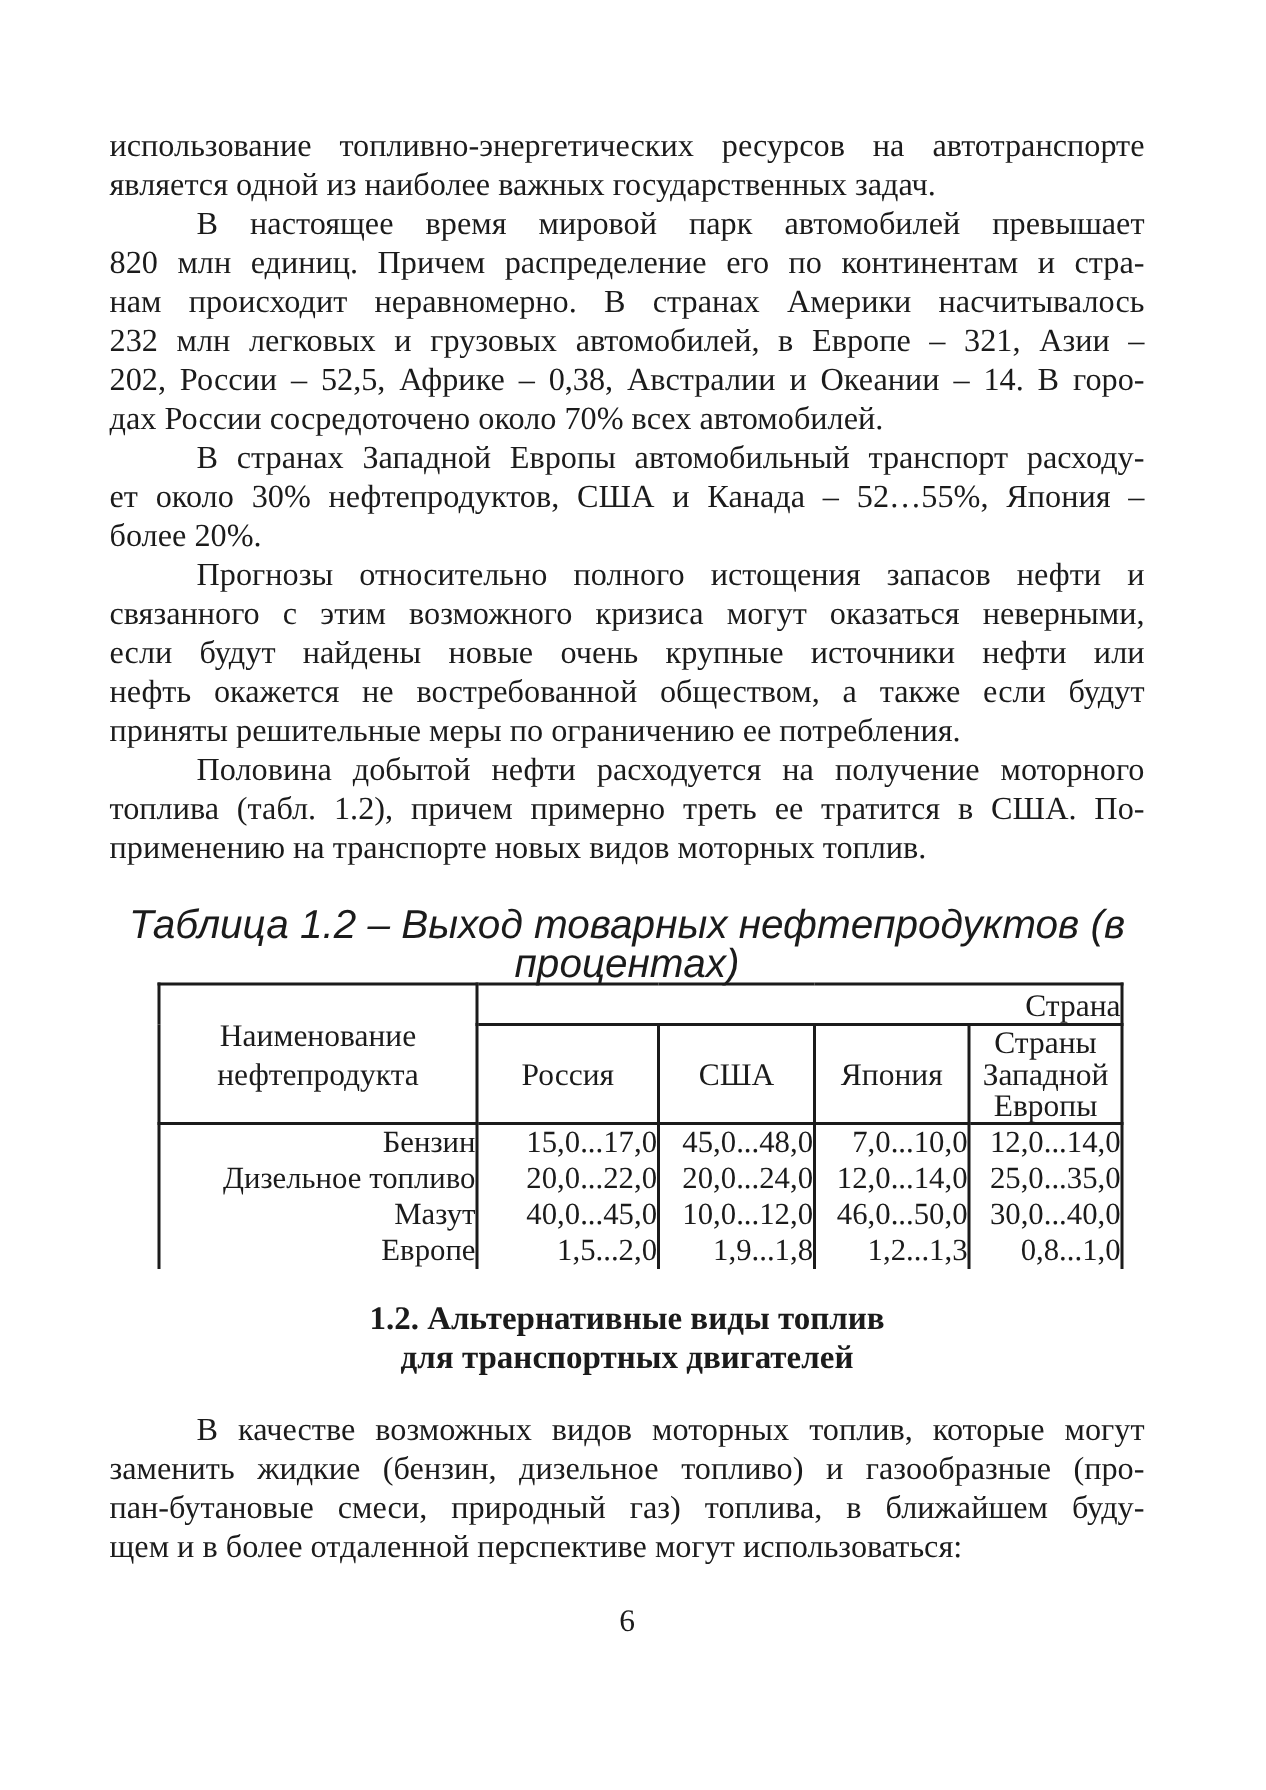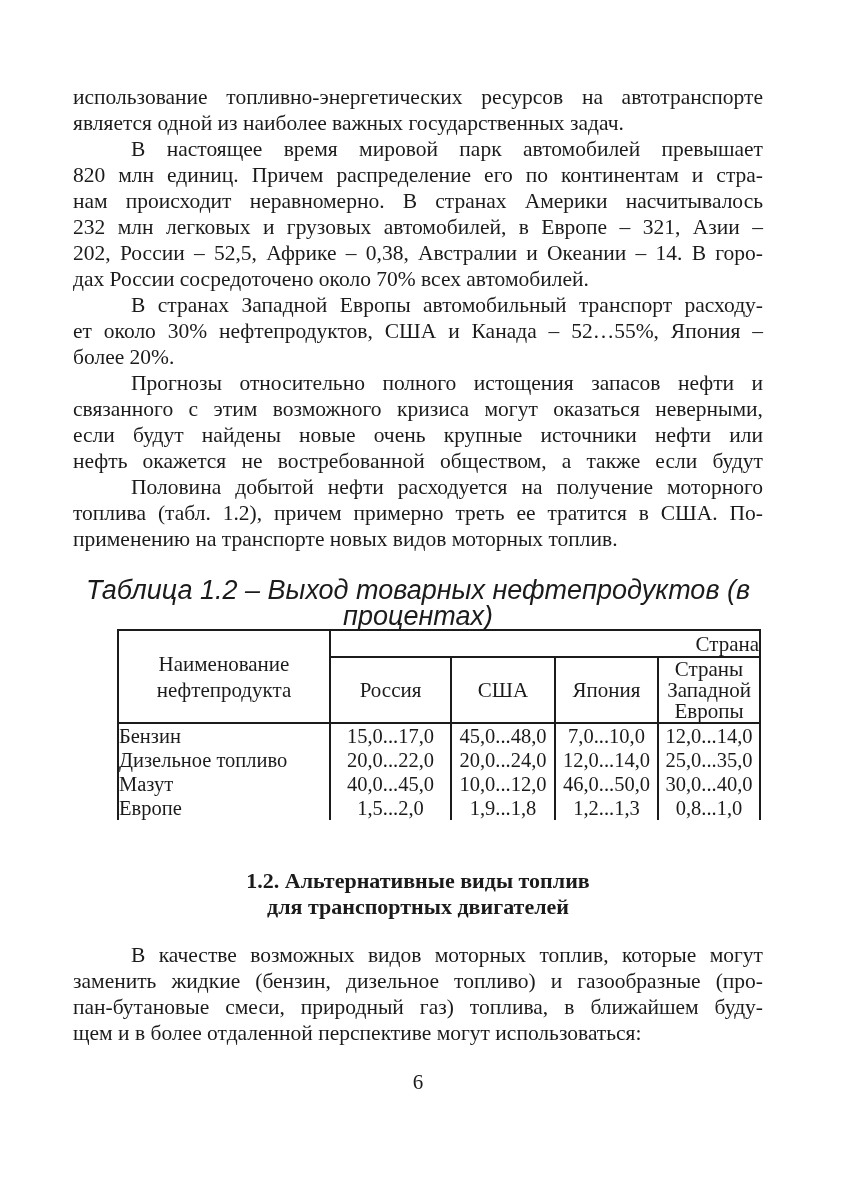--- a/index.html
+++ b/index.html
@@ -30,21 +30,21 @@
     font-style: italic;
     font-size: 27px;
     line-height: 26px;
     text-align: center;
   }
 
   table.yield {
     border-collapse: collapse;
     table-layout: fixed;
     width: 642px;
-    margin-left: 44px;
+    margin-left: 32px;
     margin-top: 0;
   }
   table.yield td {
     border: 2px solid #1b1b1b;
     font-size: 21px;
     vertical-align: middle;
     padding: 0;
   }
   td.name-header {
     text-align: center;
@@ -61,25 +61,25 @@
     height: 64px;
     line-height: 21px;
     padding: 0 2px;
   }
   table.yield tbody td {
     border-top: none;
     border-bottom: none;
     height: 24px;
     font-size: 20.5px;
   }
-  td.product-cell { text-align: left; padding-left: 7px; }
-  td.value-cell { text-align: center; white-space: nowrap; }
+  td.product-cell { text-align: right; padding-left: 7px; }
+  td.value-cell { text-align: right; white-space: nowrap; }
 
   .heading {
-    margin-top: 48px;
+    margin-top: 20px;
     text-align: center;
     font-weight: bold;
     font-size: 22px;
     line-height: 26px;
   }
   .para-after-table { margin-top: 22px; }
   .page-num {
     margin-top: 23px;
     text-align: center;
     font-size: 21px;
@@ -109,20 +109,21 @@
     <div class="line first">В странах Западной Европы автомобильный транспорт расходу-</div>
     <div class="line">ет около 30% нефтепродуктов, США и Канада – 52…55%, Япония –</div>
     <div class="line last">более 20%.</div>
   </div>
 
   <div class="para">
     <div class="line first">Прогнозы относительно полного истощения запасов нефти и</div>
     <div class="line">связанного с этим возможного кризиса могут оказаться неверными,</div>
     <div class="line">если будут найдены новые очень крупные источники нефти или</div>
     <div class="line">нефть окажется не востребованной обществом, а также если будут</div>
+    <div class="line last">приняты решительные меры по ограничению ее потребления.</div>
   </div>
 
   <div class="para">
     <div class="line first">Половина добытой нефти расходуется на получение моторного</div>
     <div class="line">топлива (табл. 1.2), причем примерно треть ее тратится в США. По-</div>
     <div class="line last">применению на транспорте новых видов моторных топлив.</div>
   </div>
 
   <div class="caption">Таблица 1.2 – Выход товарных нефтепродуктов (в процентах)</div>
 

